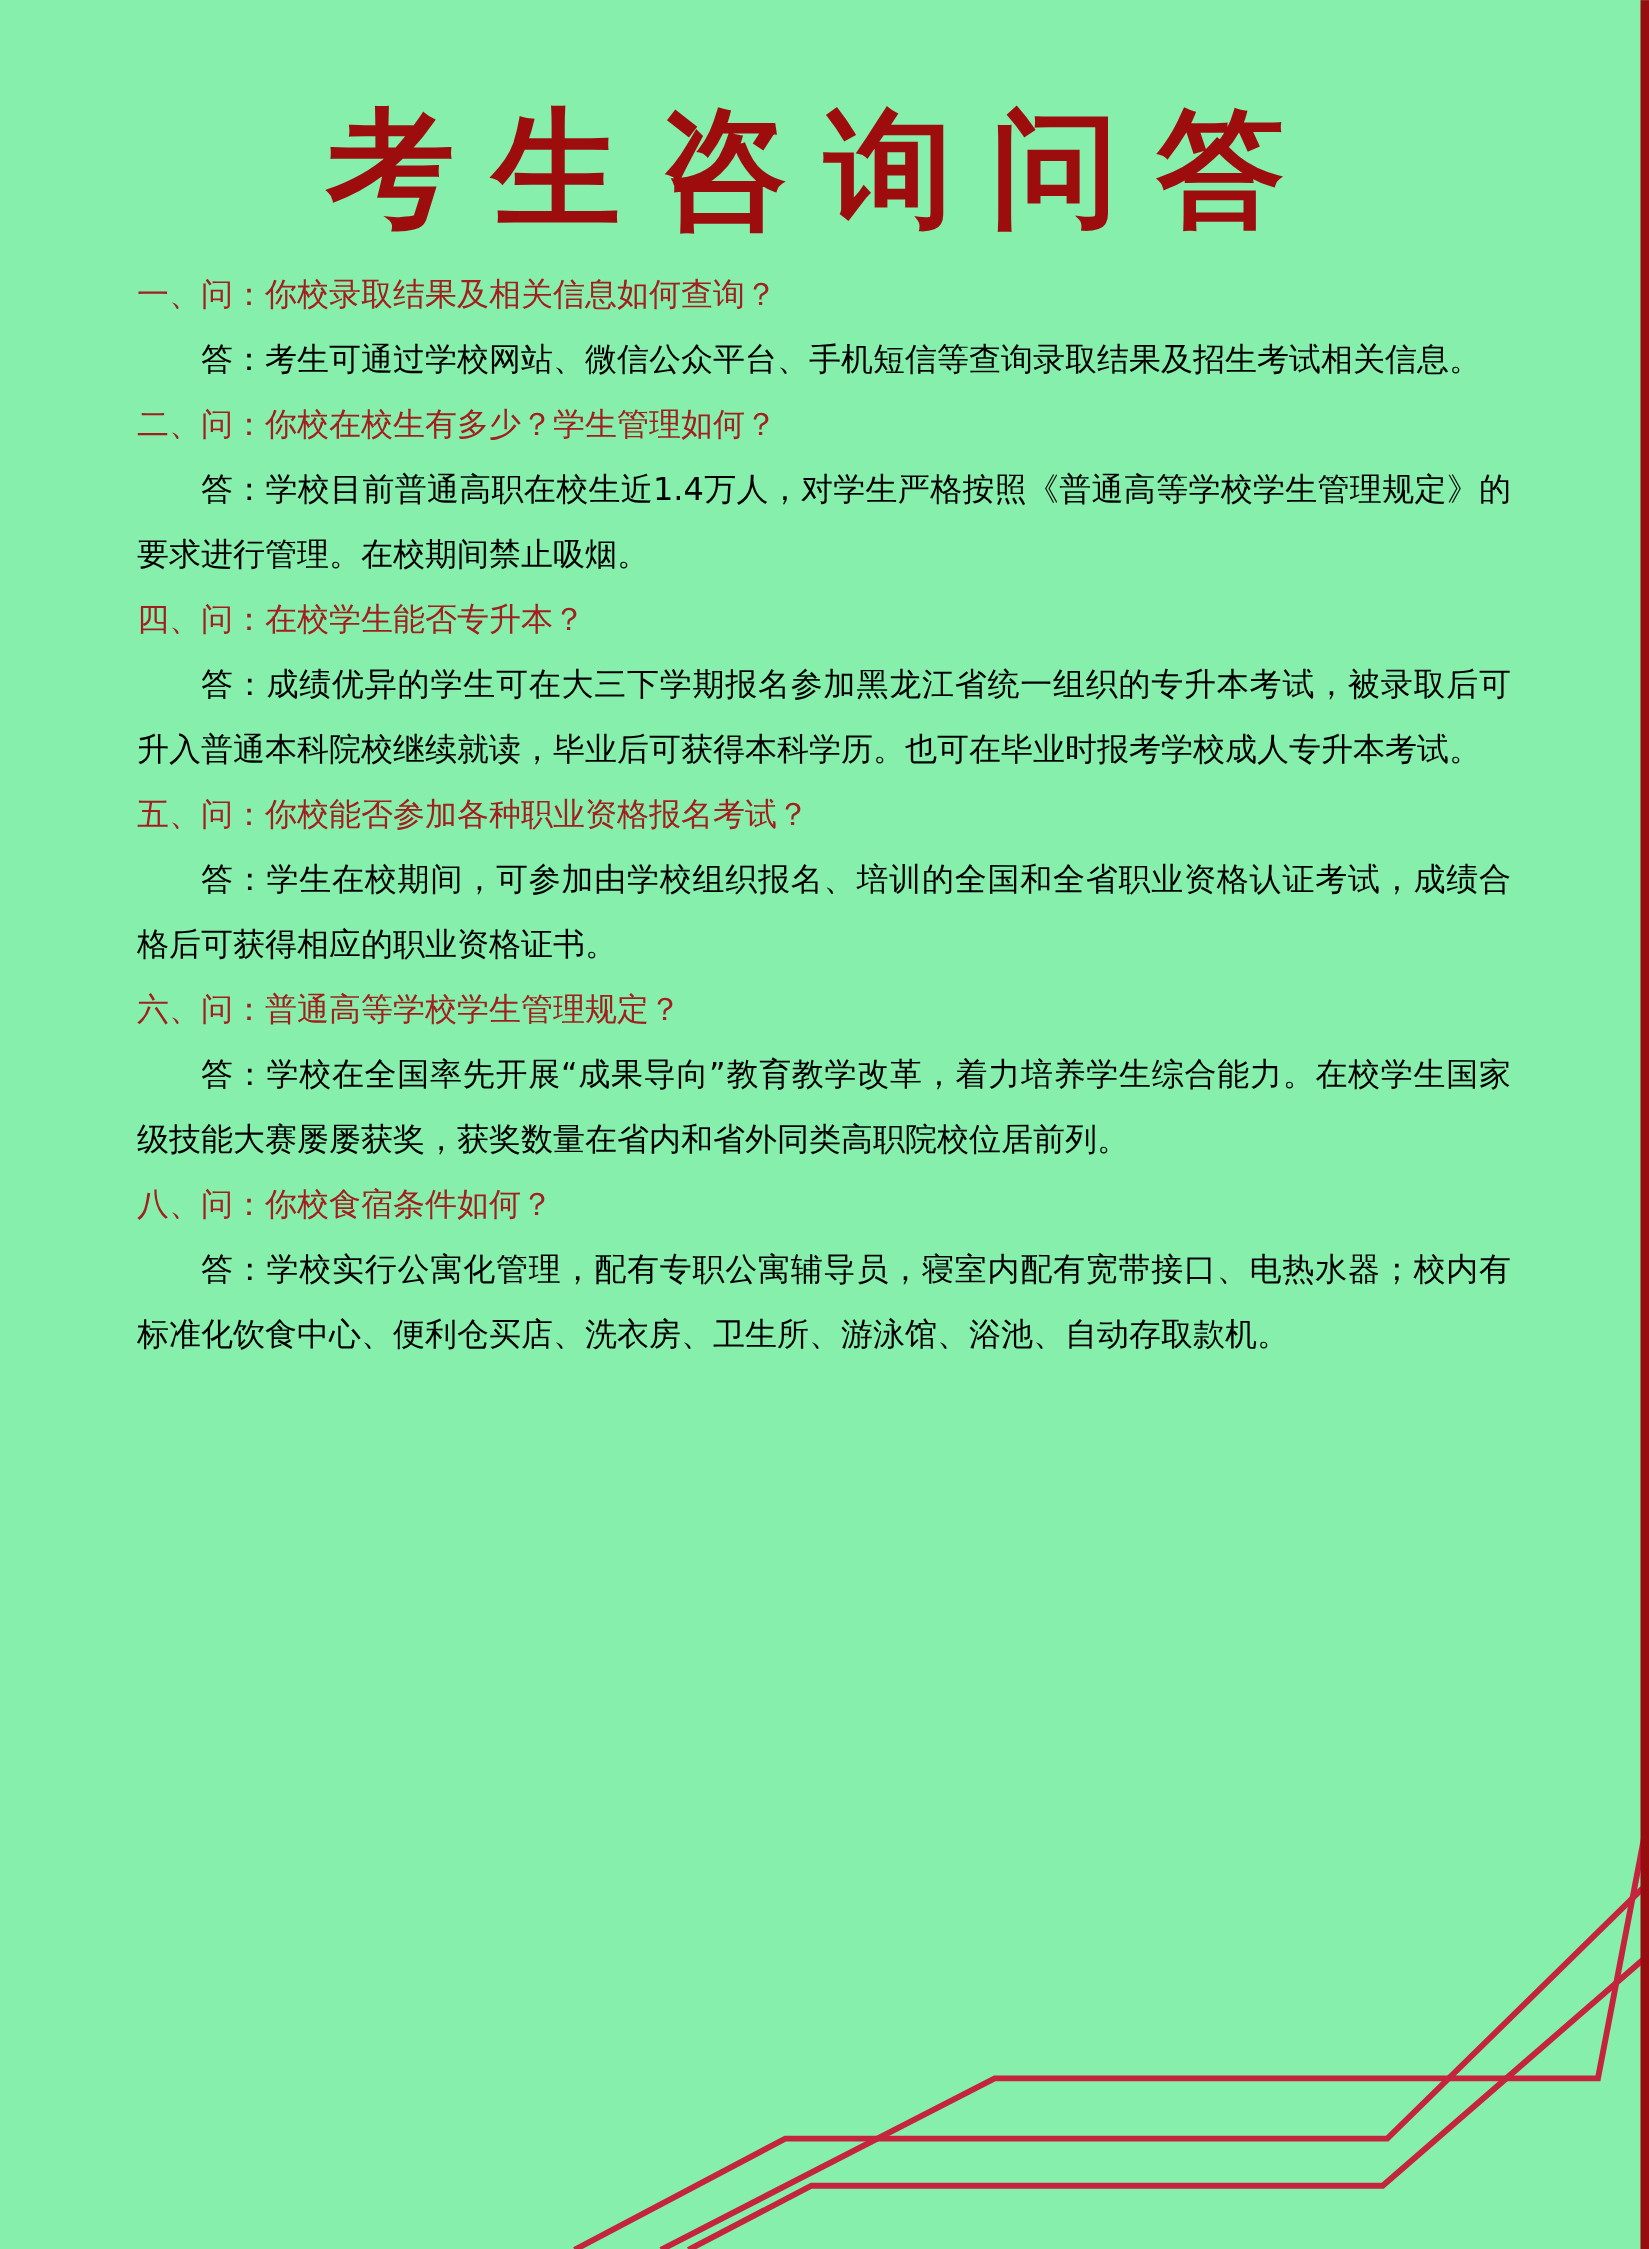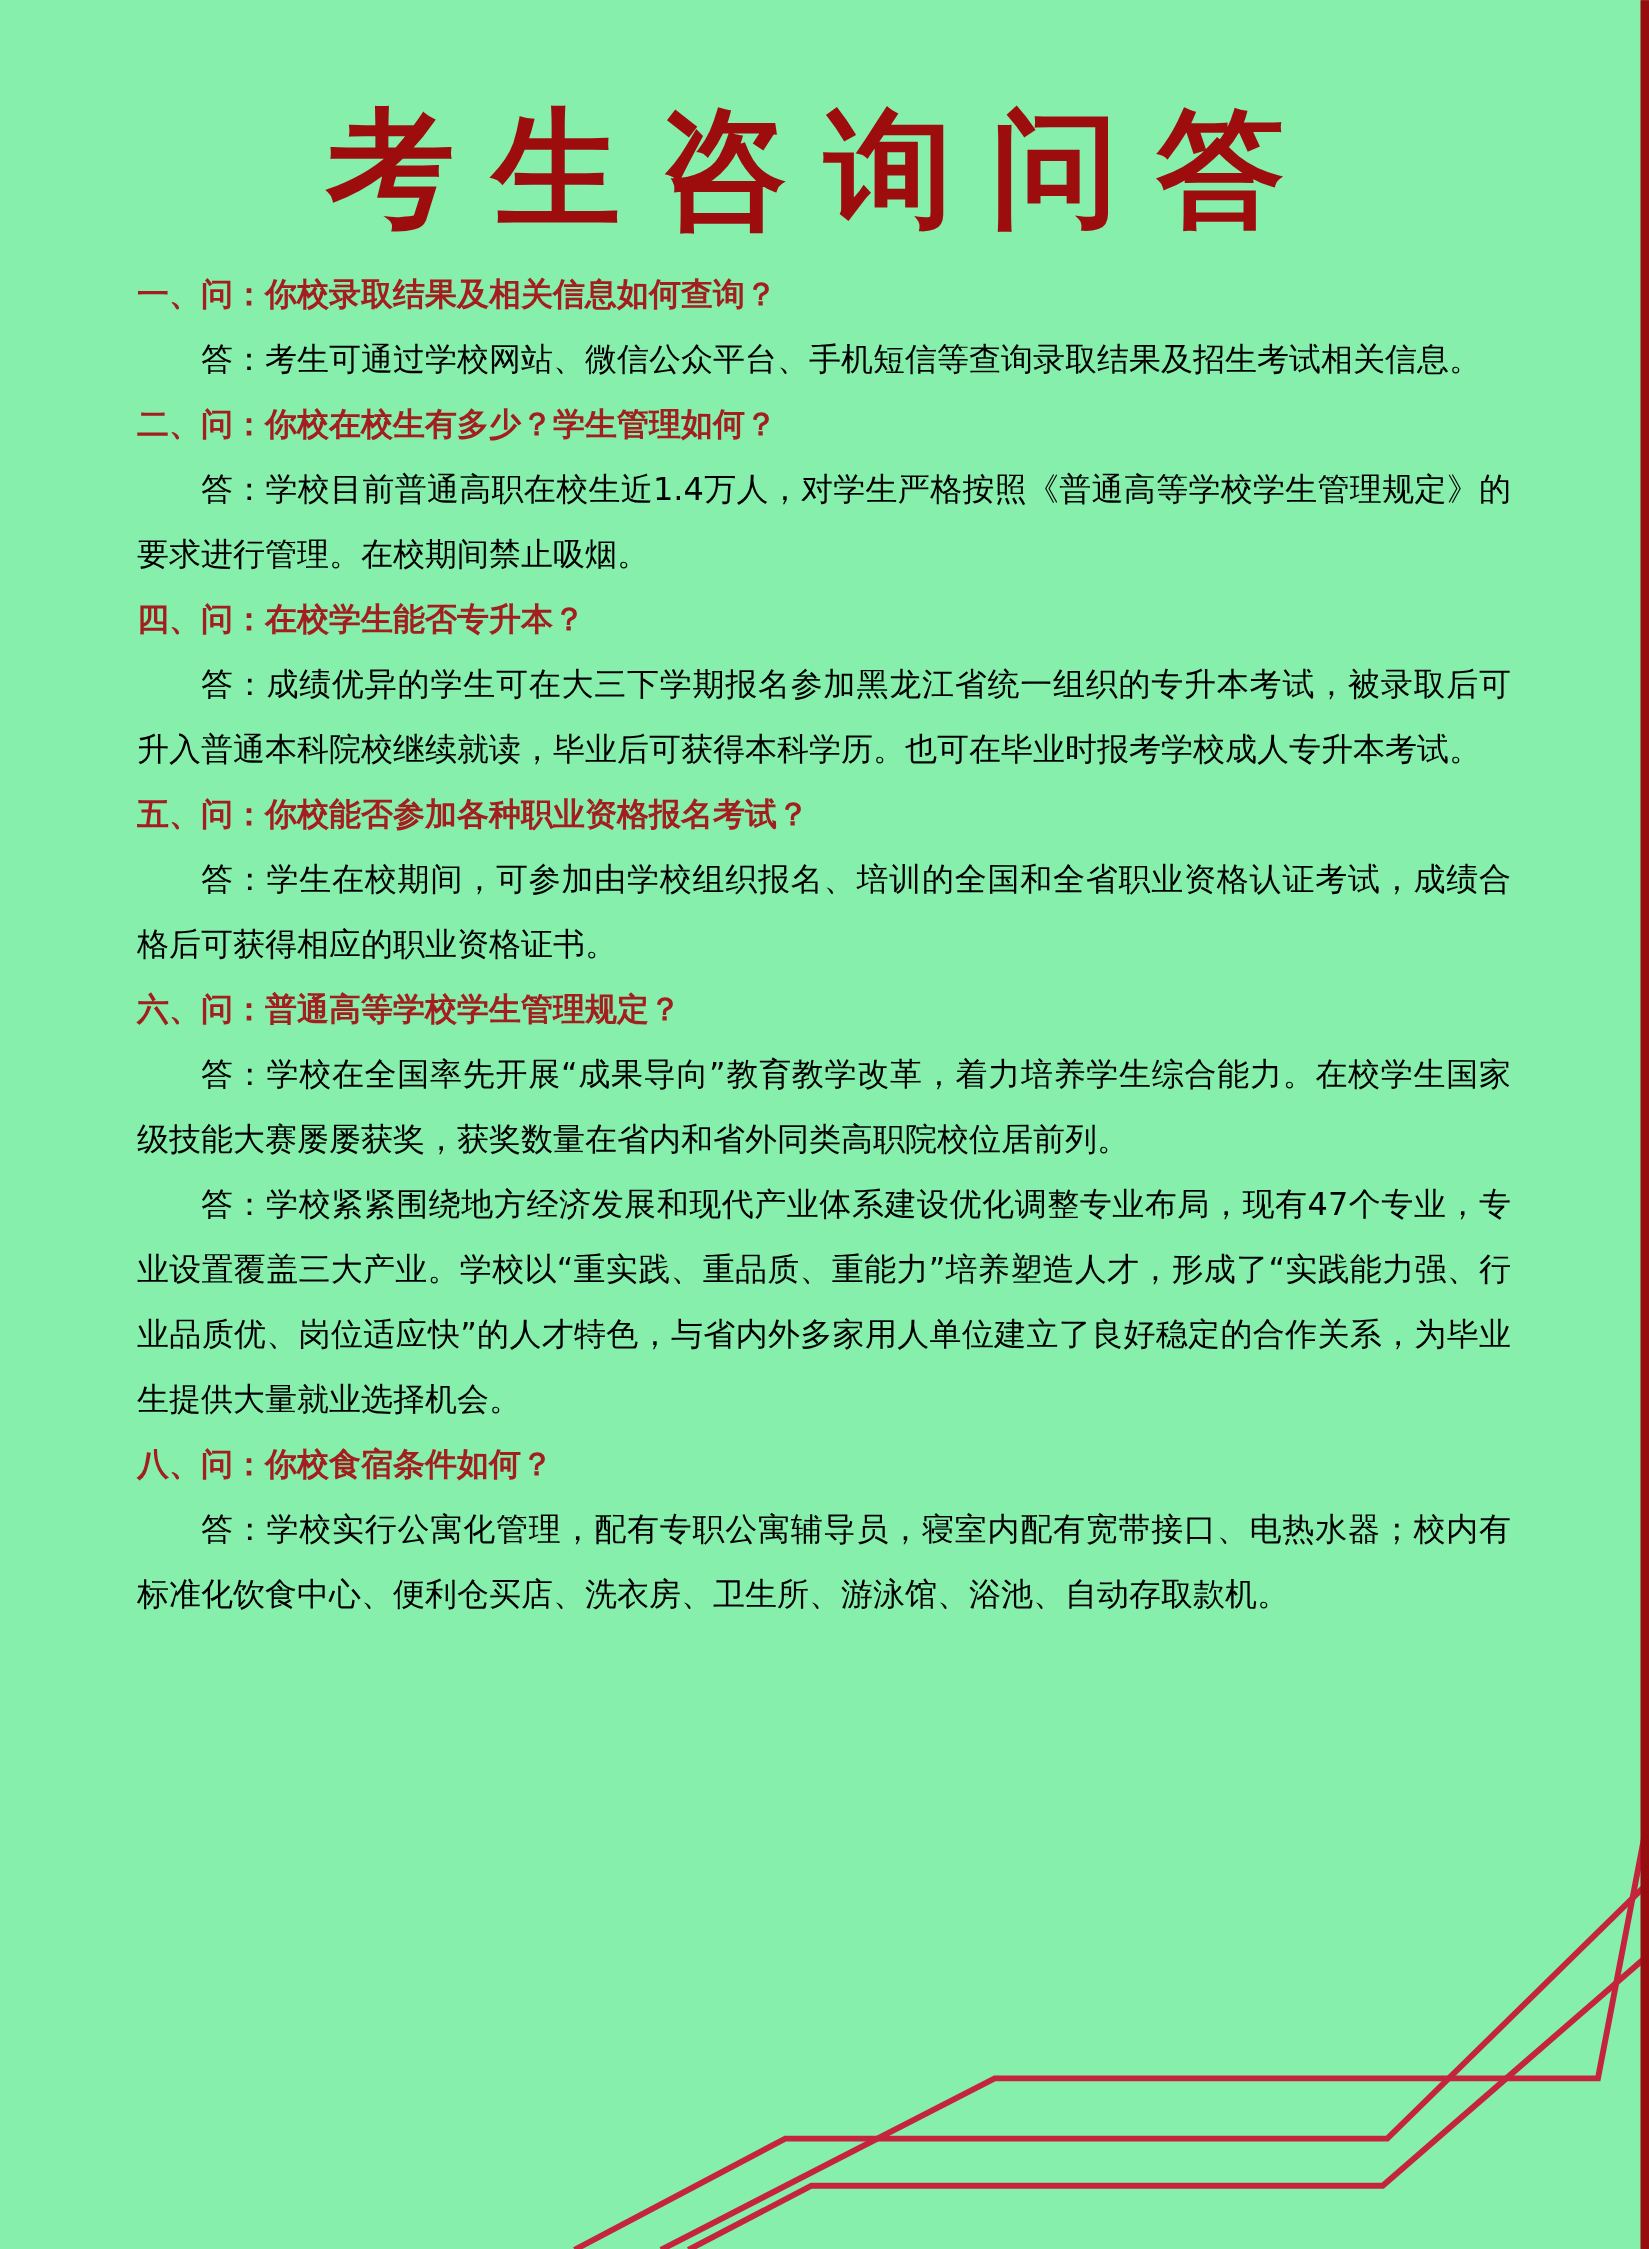--- a/index.html
+++ b/index.html
@@ -30,21 +30,21 @@
     left:137px;
     top:262px;
     width:1374px;
     font-size:32px;
     line-height:65px;
     color:var(--body-black,#000000);
   }
   .content p{margin:0;padding:0;}
   .qa-heading{
     color:var(--heading-red,#a31f1f);
-    font-weight:bold;
+    font-weight:normal;
     text-align:left;
   }
   .qa-answer{
     text-indent:2em;
     text-align:justify;
   }
   .deco-svg{
     position:absolute;
     left:0;top:0;
     width:1649px;height:2250px;
@@ -88,21 +88,20 @@
       <p class="qa-heading">五、问：你校能否参加各种职业资格报名考试？</p>
       <p class="qa-answer">答：学生在校期间，可参加由学校组织报名、培训的全国和全省职业资格认证考试，成绩合格后可获得相应的职业资格证书。</p>
     </div>
 
     <div>
       <p class="qa-heading">六、问：普通高等学校学生管理规定？</p>
       <p class="qa-answer">答：学校在全国率先开展“成果导向”教育教学改革，着力培养学生综合能力。在校学生国家级技能大赛屡屡获奖，获奖数量在省内和省外同类高职院校位居前列。</p>
     </div>
 
     <div>
-      <p class="qa-answer">答：学校紧紧围绕地方经济发展和现代产业体系建设优化调整专业布局，现有47个专业，专业设置覆盖三大产业。学校以“重实践、重品质、重能力”培养塑造人才，形成了“实践能力强、行业品质优、岗位适应快”的人才特色，与省内外多家用人单位建立了良好稳定的合作关系，为毕业生提供大量就业选择机会。</p>
     </div>
 
     <div>
       <p class="qa-heading">八、问：你校食宿条件如何？</p>
       <p class="qa-answer">答：学校实行公寓化管理，配有专职公寓辅导员，寝室内配有宽带接口、电热水器；校内有标准化饮食中心、便利仓买店、洗衣房、卫生所、游泳馆、浴池、自动存取款机。</p>
     </div>
 
   </div>
 
   <svg class="deco-svg" viewBox="0 0 2520 3438" xmlns="http://www.w3.org/2000/svg" aria-hidden="true">

